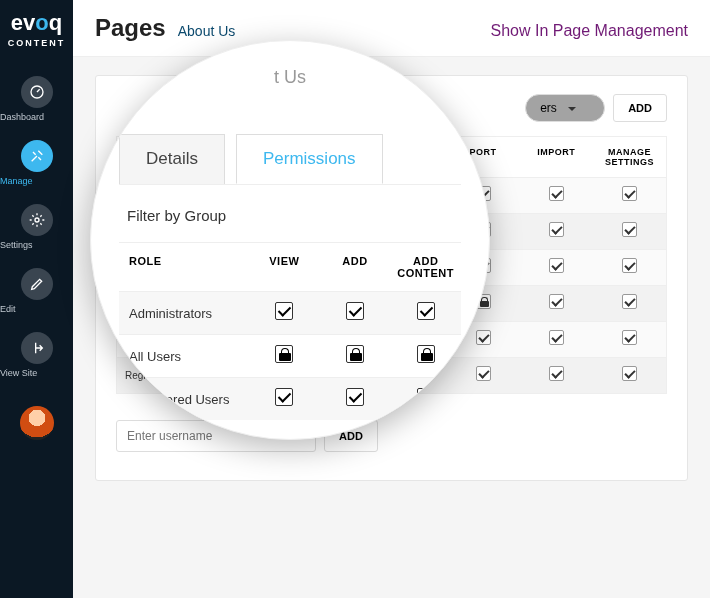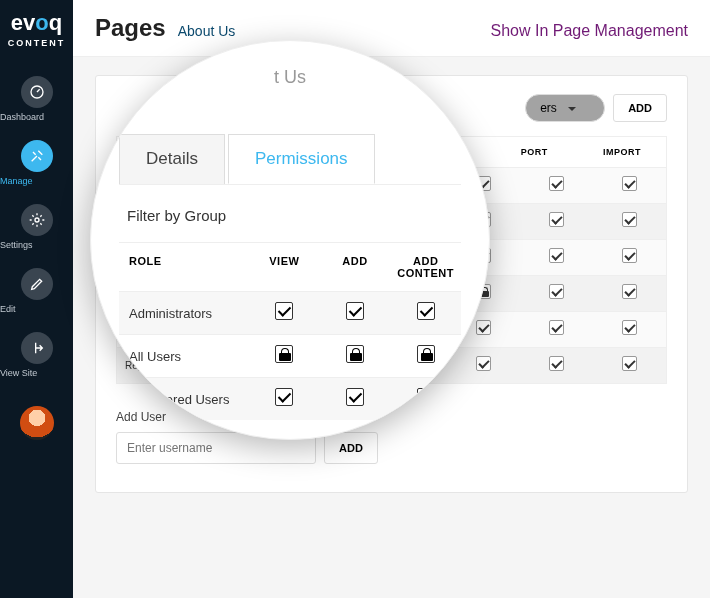--- a/index.html
+++ b/index.html
@@ -45,21 +45,21 @@
 .lock::after { content: ''; position: absolute; left: 3px; top: 6px; width: 9px; height: 6px; background: #333; border-radius: 1px; }
 
 .add-user-section { margin-top: 26px; }
 .add-user-label { font-size: 12px; color: #444; margin-bottom: 8px; }
 .add-user-row { display: flex; gap: 8px; }
 .username-input { border: 1px solid #ddd; border-radius: 3px; padding: 8px 10px; font-size: 12px; width: 200px; color: #999; }
 
 .magnifier { position: absolute; left: 90px; top: 40px; width: 400px; height: 400px; border-radius: 50%; background: #fff; box-shadow: 0 8px 32px rgba(0,0,0,0.28); border: 1px solid #eee; overflow: hidden; z-index: 50; }
 .mag-inner { padding: 26px 28px; }
 .mag-page-sub { font-size: 18px; color: #999; text-align: center; margin-bottom: 16px; }
-.mag-tabs { display: flex; gap: 4px; margin-bottom: 22px; align-items: stretch; border-bottom: 1px solid #eee; }
+.mag-tabs { display: flex; gap: 12px; margin-bottom: 22px; align-items: stretch; border-bottom: 1px solid #eee; }
 .mag-tab { padding: 14px 26px; font-size: 17px; color: #444; cursor: pointer; background: #f5f5f5; border: 1px solid #ddd; border-bottom: none; margin-right: -1px; }
 .mag-tab.active { color: #3db8ef; background: #fff; border-bottom: 1px solid #fff; position: relative; z-index: 2; }
 .mag-filter { display: flex; align-items: flex-start; gap: 18px; margin-bottom: 18px; padding: 0 8px; }
 .mag-filter-label { font-size: 15px; color: #333; }
 .mag-select { border: 1px solid #ccc; border-radius: 3px; padding: 9px 16px; font-size: 15px; color: #333; display: flex; align-items: center; gap: 20px; cursor: pointer; min-width: 160px; justify-content: space-between; }
 .mag-table { border-top: 1px solid #eee; }
 .mag-headers { display: flex; font-size: 11px; font-weight: 700; letter-spacing: 0.5px; padding: 12px 0; }
 .mag-col-role { width: 130px; padding-left: 10px; }
 .mag-col { flex: 1; text-align: center; }
 .mag-col.two-line { line-height: 1.1; }
@@ -147,20 +147,21 @@
       </div>
 
       <div class="grid-wrap">
         <div class="grid-headers">
           <div class="col-role"></div>
           <div class="col-perm"></div>
             <div class="col-perm"></div>
             <div class="col-perm"></div>
           <div class="col-perm">PORT</div>
           <div class="col-perm">IMPORT</div>
+          <div class="col-perm">MANAGE SETTINGS</div>
         </div>
         <div class="grid-row">
           <div class="role-label"></div>
           <div class="cell"><span class="chk checked"></span></div>
           <div class="cell"><span class="chk checked"></span></div>
           <div class="cell"><span class="chk checked"></span></div>
           <div class="cell"><span class="chk checked"></span></div>
           <div class="cell"><span class="chk checked"></span></div>
           <div class="cell"><span class="chk checked"></span></div>
         </div>
@@ -205,21 +206,20 @@
           <div class="cell"><span class="chk checked"></span></div>
           <div class="cell"><span class="chk checked"></span></div>
           <div class="cell"><span class="chk checked"></span></div>
           <div class="cell"><span class="chk checked"></span></div>
           <div class="cell"><span class="chk checked"></span></div>
           <div class="cell"><span class="chk checked"></span></div>
         </div>
       </div>
 
       <div class="add-user-section">
-        <div class="add-user-label">Add User</div>
         <div class="add-user-row">
           <input class="username-input" placeholder="Enter username" style="">
           <button class="btn-add">ADD</button>
         </div>
       </div>
     </div>
   </div>
 </div>
 
 <div class="magnifier">

